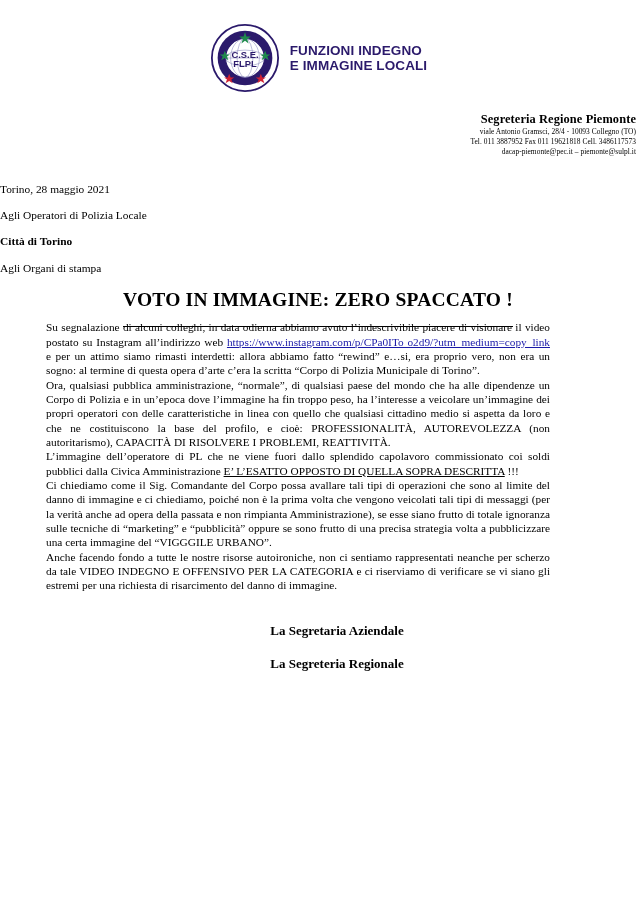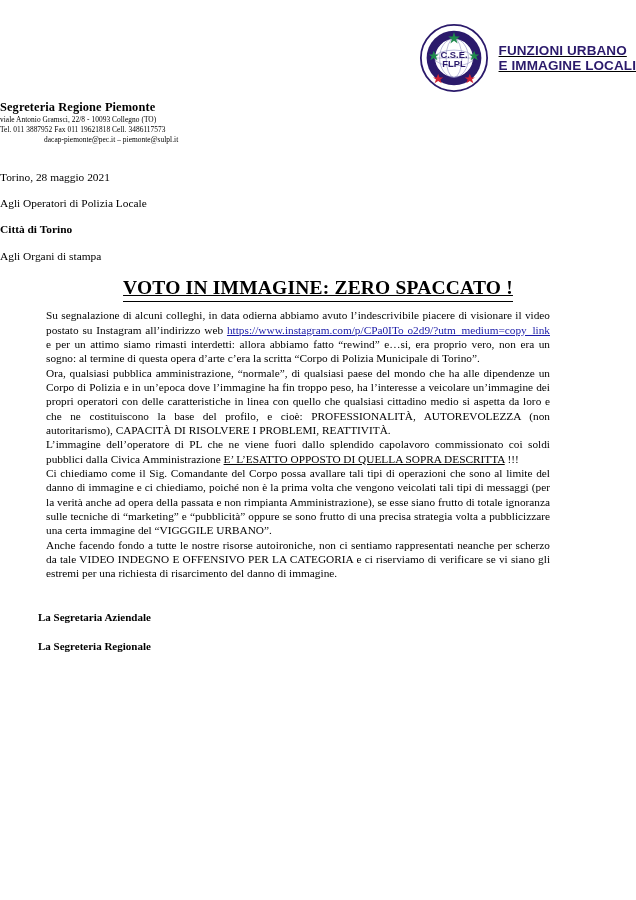--- a/index.html
+++ b/index.html
@@ -20,24 +20,23 @@
     height: 900px;
     background: #ffffff;
     box-sizing: border-box;
     padding: 0;
   }
 
   
   .letterhead {
     padding-top: 22px;
     display: flex;
-    justify-content: flex-end;
+    justify-content: center;
     align-items: center;
     gap: 10px;
-    text-decoration: underline;
   }
   .logo-wrap {
     display: flex;
     align-items: center;
     gap: 9px;
   }
   .logo-mark {
     width: 72px;
     height: 72px;
     position: relative;
@@ -47,22 +46,22 @@
     font-family: "Liberation Sans", sans-serif;
     font-weight: bold;
     font-size: 13.5px;
     line-height: 1.12;
     color: #2b1a6b;
     letter-spacing: 0.1px;
     white-space: nowrap;
   }
 
   .org-block {
-    text-align: left;
-    margin-top: 6px;
+    text-align: right;
+    margin-top: 18px;
   }
   .org-name {
     font-family: "Liberation Serif", serif;
     font-weight: bold;
     font-size: 12.4px;
     letter-spacing: 0.1px;
   }
   .org-line {
     font-size: 7.4px;
     line-height: 1.38;
@@ -92,22 +91,21 @@
   
   .doc-title {
     margin-top: 8px;
     text-align: center;
     font-weight: bold;
     font-size: 19.5px;
     letter-spacing: 0.2px;
   }
   .doc-title span {
     border-bottom: 1.6px solid #000;
-    padding-bottom: 3px;
-    text-decoration: underline;
+    padding-bottom: 16px;
   }
 
   
   .body-text {
     margin: 9px 86px 0 46px;
     font-size: 11.3px;
     line-height: 1.27;
     text-align: justify;
   }
   .body-text p {
@@ -116,22 +114,23 @@
   .link {
     color: #1a1aa8;
     text-decoration: underline;
   }
   .u { text-decoration: underline; }
   .caps { }
 
   
   .signatures {
     margin-top: 30px;
-    font-weight: bold;
-    font-size: 11px;
+    text-align: center;
+    font-weight: bold;
+    font-size: 13px;
     padding-left: 38px;
   }
   .sig-line {
     margin-bottom: 17px;
   }
 </style>
 </head>
 <body>
 
 <div class="page">
@@ -156,29 +155,29 @@
           </g>
           <g fill="#cf2233">
             <polygon points="28,72 30,77 35,77 31,80 33,85 28,82 23,85 25,80 21,77 26,77"></polygon>
             <polygon points="72,72 74,77 79,77 75,80 77,85 72,82 67,85 69,80 65,77 70,77"></polygon>
           </g>
           <text x="50" y="50" text-anchor="middle" font-family="Liberation Sans, sans-serif" font-size="13" font-weight="bold" fill="#2b1a6b">C.S.E.</text>
           <text x="50" y="63" text-anchor="middle" font-family="Liberation Sans, sans-serif" font-size="13" font-weight="bold" fill="#2b1a6b">FLPL</text>
         </svg>
       </div>
       <div class="logo-org">
-        <div>FUNZIONI URBANO</div>
+        <div>FUNZIONI INDEGNO</div>
         <div>E IMMAGINE LOCALI</div>
       </div>
     </div>
   </div>
 
   <div class="org-block">
     <div class="org-name">Segreteria Regione Piemonte</div>
-    <div class="org-line">viale Antonio Gramsci, 22/8 - 10093 Collegno (TO)</div>
+    <div class="org-line">viale Antonio Gramsci, 28/4 - 10093 Collegno (TO)</div>
     <div class="org-line">Tel. 011 3887952    Fax 011 19621818   Cell. 3486117573</div>
     <div class="org-line org-mail">dacap-piemonte@pec.it – piemonte@sulpl.it</div>
   </div>
 
   <div class="addr-block">
     <div class="addr-line">Torino, 28 maggio 2021</div>
     <div class="addr-line">Agli Operatori di Polizia Locale</div>
     <div class="addr-line bold">Città di Torino</div>
     <div class="addr-line">Agli Organi di stampa</div>
   </div>

